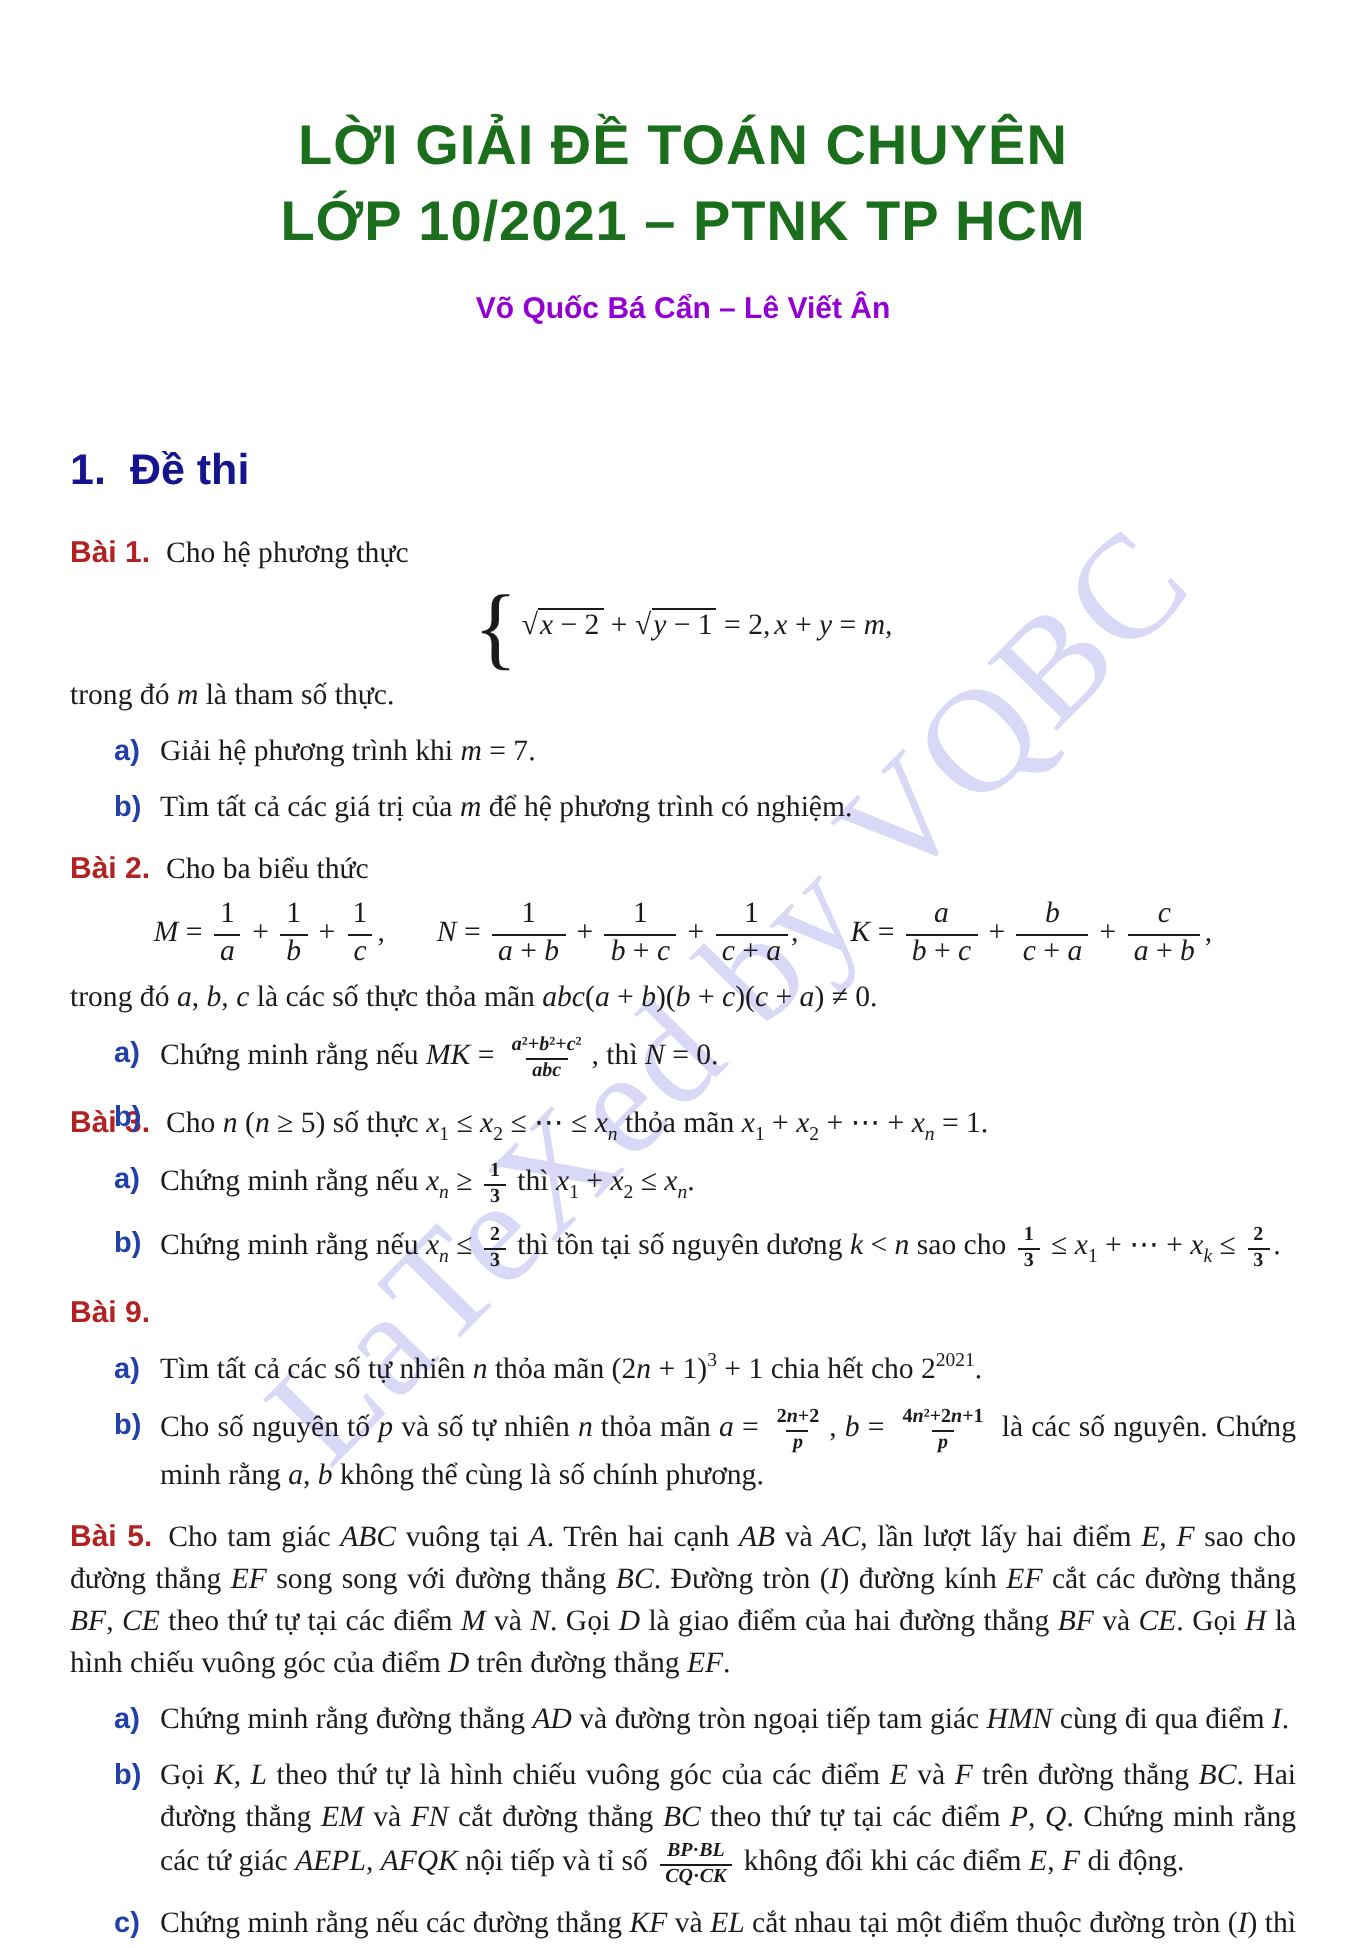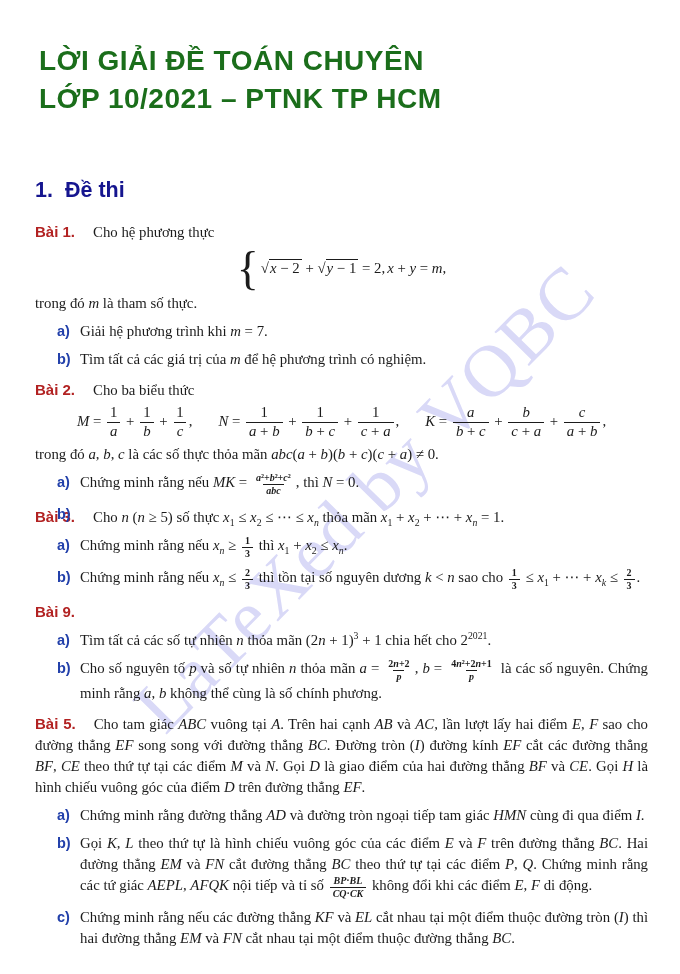--- a/index.html
+++ b/index.html
@@ -9,39 +9,39 @@
   .page{position:relative;width:680px;height:974px;box-sizing:border-box;
         padding:38px 32px 0 35px;background:#fff;}
   
   .watermark{position:absolute;left:365px;top:498px;z-index:0;
              transform:translate(-50%,-50%) rotate(-45.5deg);
              font-family:"Liberation Serif", serif;
              font-size:74px;letter-spacing:2px;white-space:nowrap;
              color:var(--watermark,#d9d9f7);pointer-events:none;}
   .content{position:relative;z-index:1;}
   
-  .doc-title{margin:4px;
+  .doc-title{margin:16px;text-align:center;
              font-family:"Liberation Sans", sans-serif;font-weight:bold;
              font-size:28px;line-height:38px;letter-spacing:.5px;
              color:var(--title,#1b6e1b);}
   .doc-title span{display:block;}
   .authors{margin-top:16px;text-align:center;
            font-family:"Liberation Sans", sans-serif;font-weight:bold;
            font-size:15px;color:var(--authors,#9400d3);}
   .section-heading{margin:60px 0 0 0;
            font-family:"Liberation Sans", sans-serif;font-weight:bold;
            font-size:21.5px;color:var(--section,#15158f);}
   .section-heading .secnum{display:inline-block;margin-right:12px;}
   
   .prob{margin:18px 0 0 0;text-align:justify;line-height:21px;font-size:14.8px;}
   .prob.tight{margin-top:9px;}
   .cont{margin:3px 0 0 0;text-align:justify;line-height:21px;font-size:14.8px;}
   .plabel{color:var(--problem-label,#b22222);
           font-family:"Liberation Sans", sans-serif;font-weight:bold;
-          font-size:15px;padding-right:18px;}
+          font-size:15px;padding-right:8px;}
   .item{position:relative;margin:7px 0 0 0;padding-left:45px;
         text-align:justify;line-height:21px;font-size:14.8px;}
   .ilabel{position:absolute;left:22px;top:0;
           color:var(--item-label,#2240aa);
           font-family:"Liberation Sans", sans-serif;font-weight:bold;
           font-size:14.5px;}
   
   i{font-style:italic;}
   sup{font-size:66%;line-height:0;}
   sub{font-size:66%;line-height:0;}
@@ -66,20 +66,21 @@
 <div class="page">
   <div class="watermark">LaTeXed by VQBC</div>
 
   <div class="content">
 
     <h1 class="doc-title">
       <span>LỜI GIẢI ĐỀ TOÁN CHUYÊN</span>
       <span>LỚP 10/2021 – PTNK TP HCM</span>
     </h1>
 
+    <div class="authors">Võ Quốc Bá Cẩn – Lê Viết Ân</div>
 
     <h2 class="section-heading">
       <span class="secnum">1.</span><span>Đề thi</span>
     </h2>
 
     <p class="prob">
       <span class="plabel">Bài 1.</span><span>Cho hệ phương thực</span>
     </p>
     <div class="system">
       <span class="brace">{</span>

